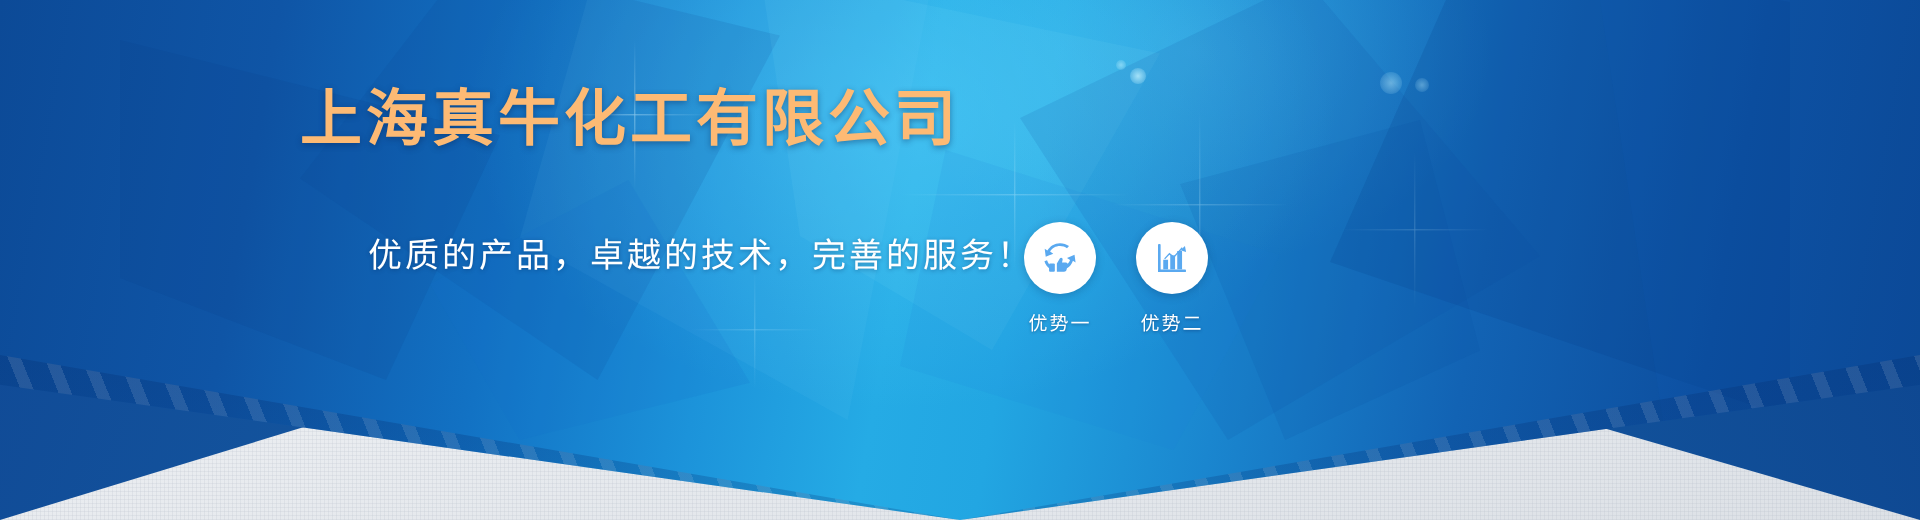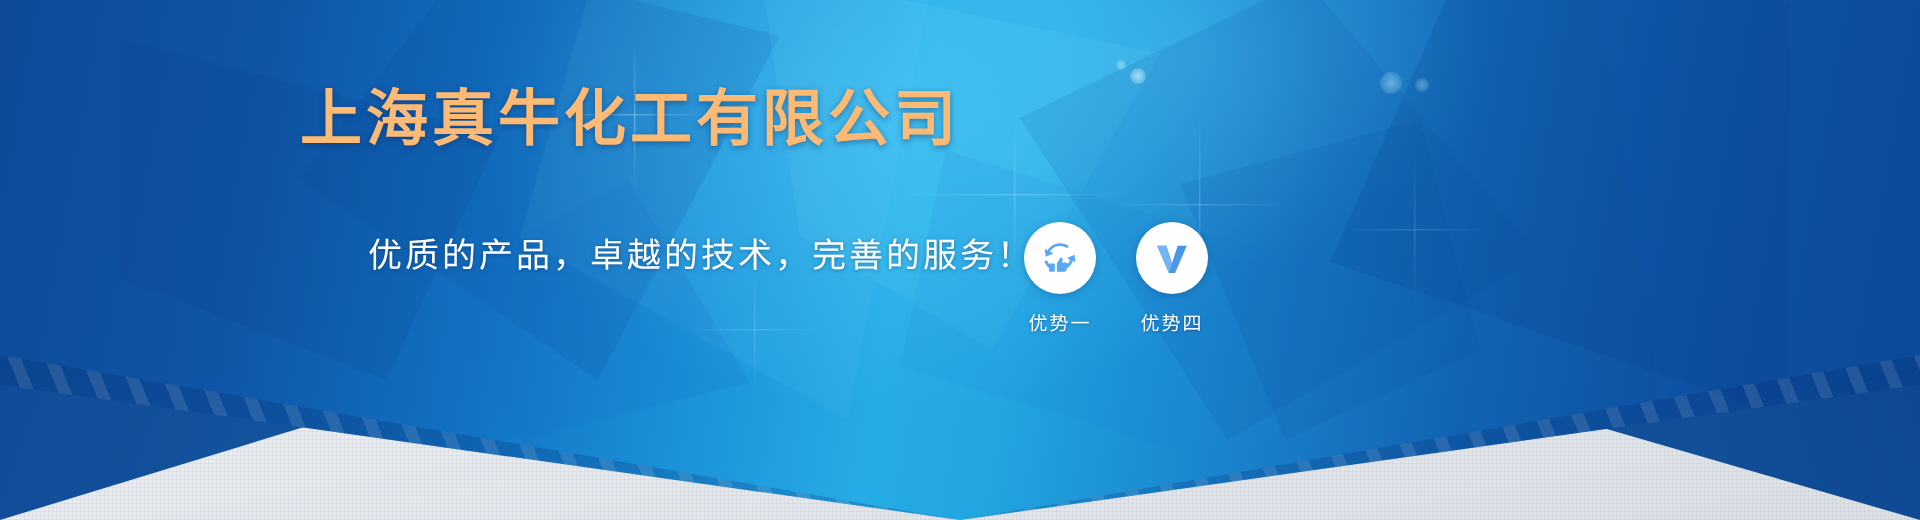--- a/index.html
+++ b/index.html
@@ -306,28 +306,35 @@
               <path d="M9.2 26.6l-3 1.1c1 3.6 3.2 6.6 6.2 8.7l1.9-2.7c-2.4-1.7-4.2-4.2-5.1-7.1z"></path>
               <rect x="11.5" y="30.2" width="6.6" height="9.6" rx="1.2"></rect>
               <path d="M20.4 39.8h8.3c1.3 0 2.4-.8 2.7-2l1.5-5.6c.4-1.5-.7-3-2.3-3h-4.3l.7-3.3c.2-1.1-.6-2.1-1.7-2.1-.6 0-1.2.3-1.5.9l-3.4 5.7v9.4z"></path>
             </g>
           </svg>
         </span>
       </div>
       <div class="feature-label">优势一</div>
     </div>
 
-
-
     <div class="feature">
       <div class="feature-circle">
         <span>
           <svg width="42" height="42" viewBox="0 0 48 48" aria-hidden="true">
-            <path d="M7 10h10.5l6.5 20 6.5-20H41L27.5 41h-7z" fill="#4a97e8"></path>
-            <path d="M7 10h10.5l6.5 20-3.5 11z" fill="#73b5f2"></path>
+            <g fill="#5aa9f0">
+              <rect x="8" y="8" width="3" height="32" rx="1"></rect>
+              <rect x="8" y="37" width="32" height="3" rx="1"></rect>
+              <rect x="14" y="26" width="5.5" height="11"></rect>
+              <rect x="22" y="21" width="5.5" height="16"></rect>
+              <rect x="30" y="16" width="5.5" height="21"></rect>
+              <path d="M15 24.5l6-6.5 5 4 9.2-10.2 1.1 1-10.3 11.4-5-4-4.9 5.3z"></path>
+              <path d="M38.8 10.2l1.3 7-6.4-2.1z"></path>
+            </g>
           </svg>
         </span>
       </div>
-      <div class="feature-label">优势四</div>
+      <div class="feature-label">优势二</div>
     </div>
+
+
 
   </div>
 </div>
 
 </body></html>

